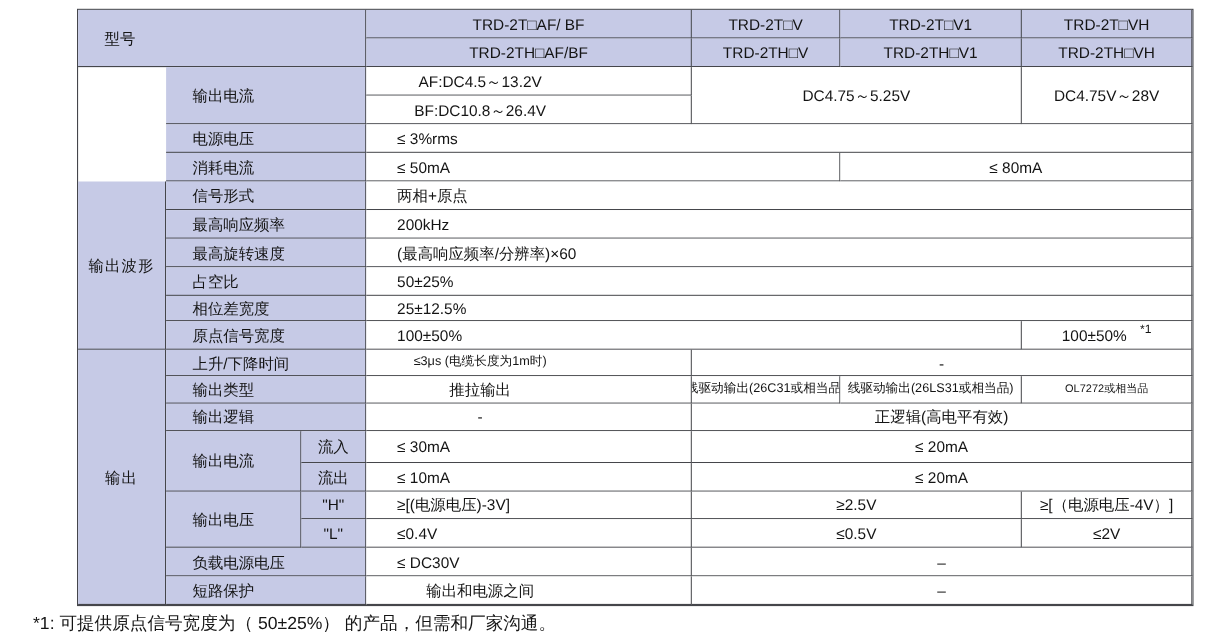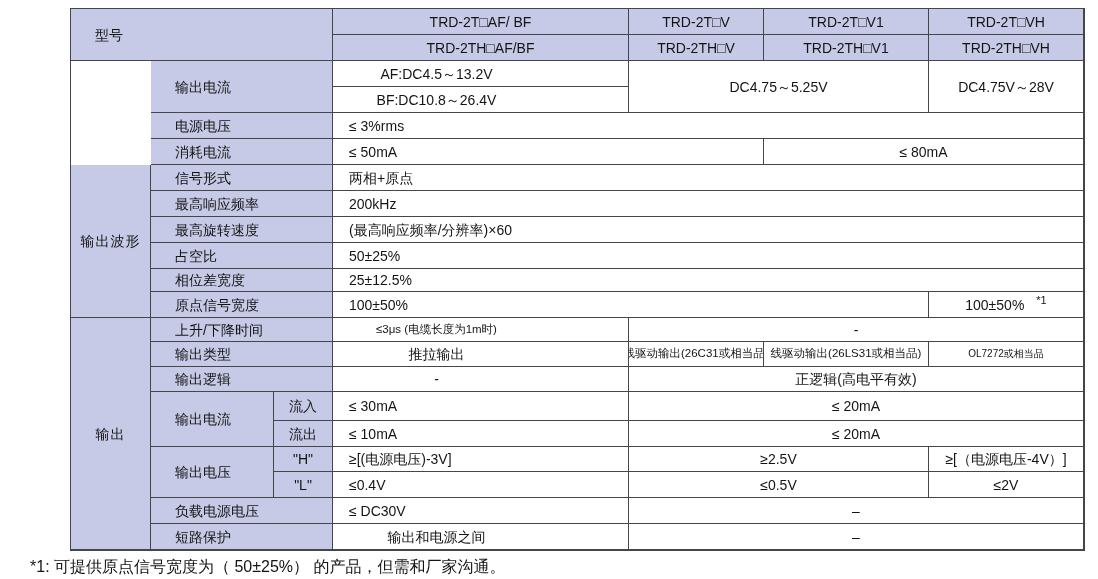--- a/index.html
+++ b/index.html
@@ -21,21 +21,21 @@
     box-sizing:border-box;
     border-right:1px solid #45464b;
     border-bottom:1px solid #45464b;
     display:flex;align-items:center;
     background:#ffffff;
     font-size:14px;line-height:1;
     white-space:nowrap;overflow:hidden;
   }
   .lav{background:#c6cae6;}
   .ctr{justify-content:center;text-align:center;}
-  .lft{padding-left:16px;}
+  .lft{padding-left:28px;}
   .lbl{padding-left:24px;}
   .grp{justify-content:center;text-align:center;letter-spacing:1px;}
   .dctr{justify-content:center;padding-right:88px;}
   .sm{font-size:11.5px;}
   .md{font-size:10px;}
   .note{font-size:11px;margin-left:12px;position:relative;top:-4px;}
   .footnote{
     position:absolute;left:30px;top:557px;font-size:16px;color:#141414;
     white-space:nowrap;
   }

